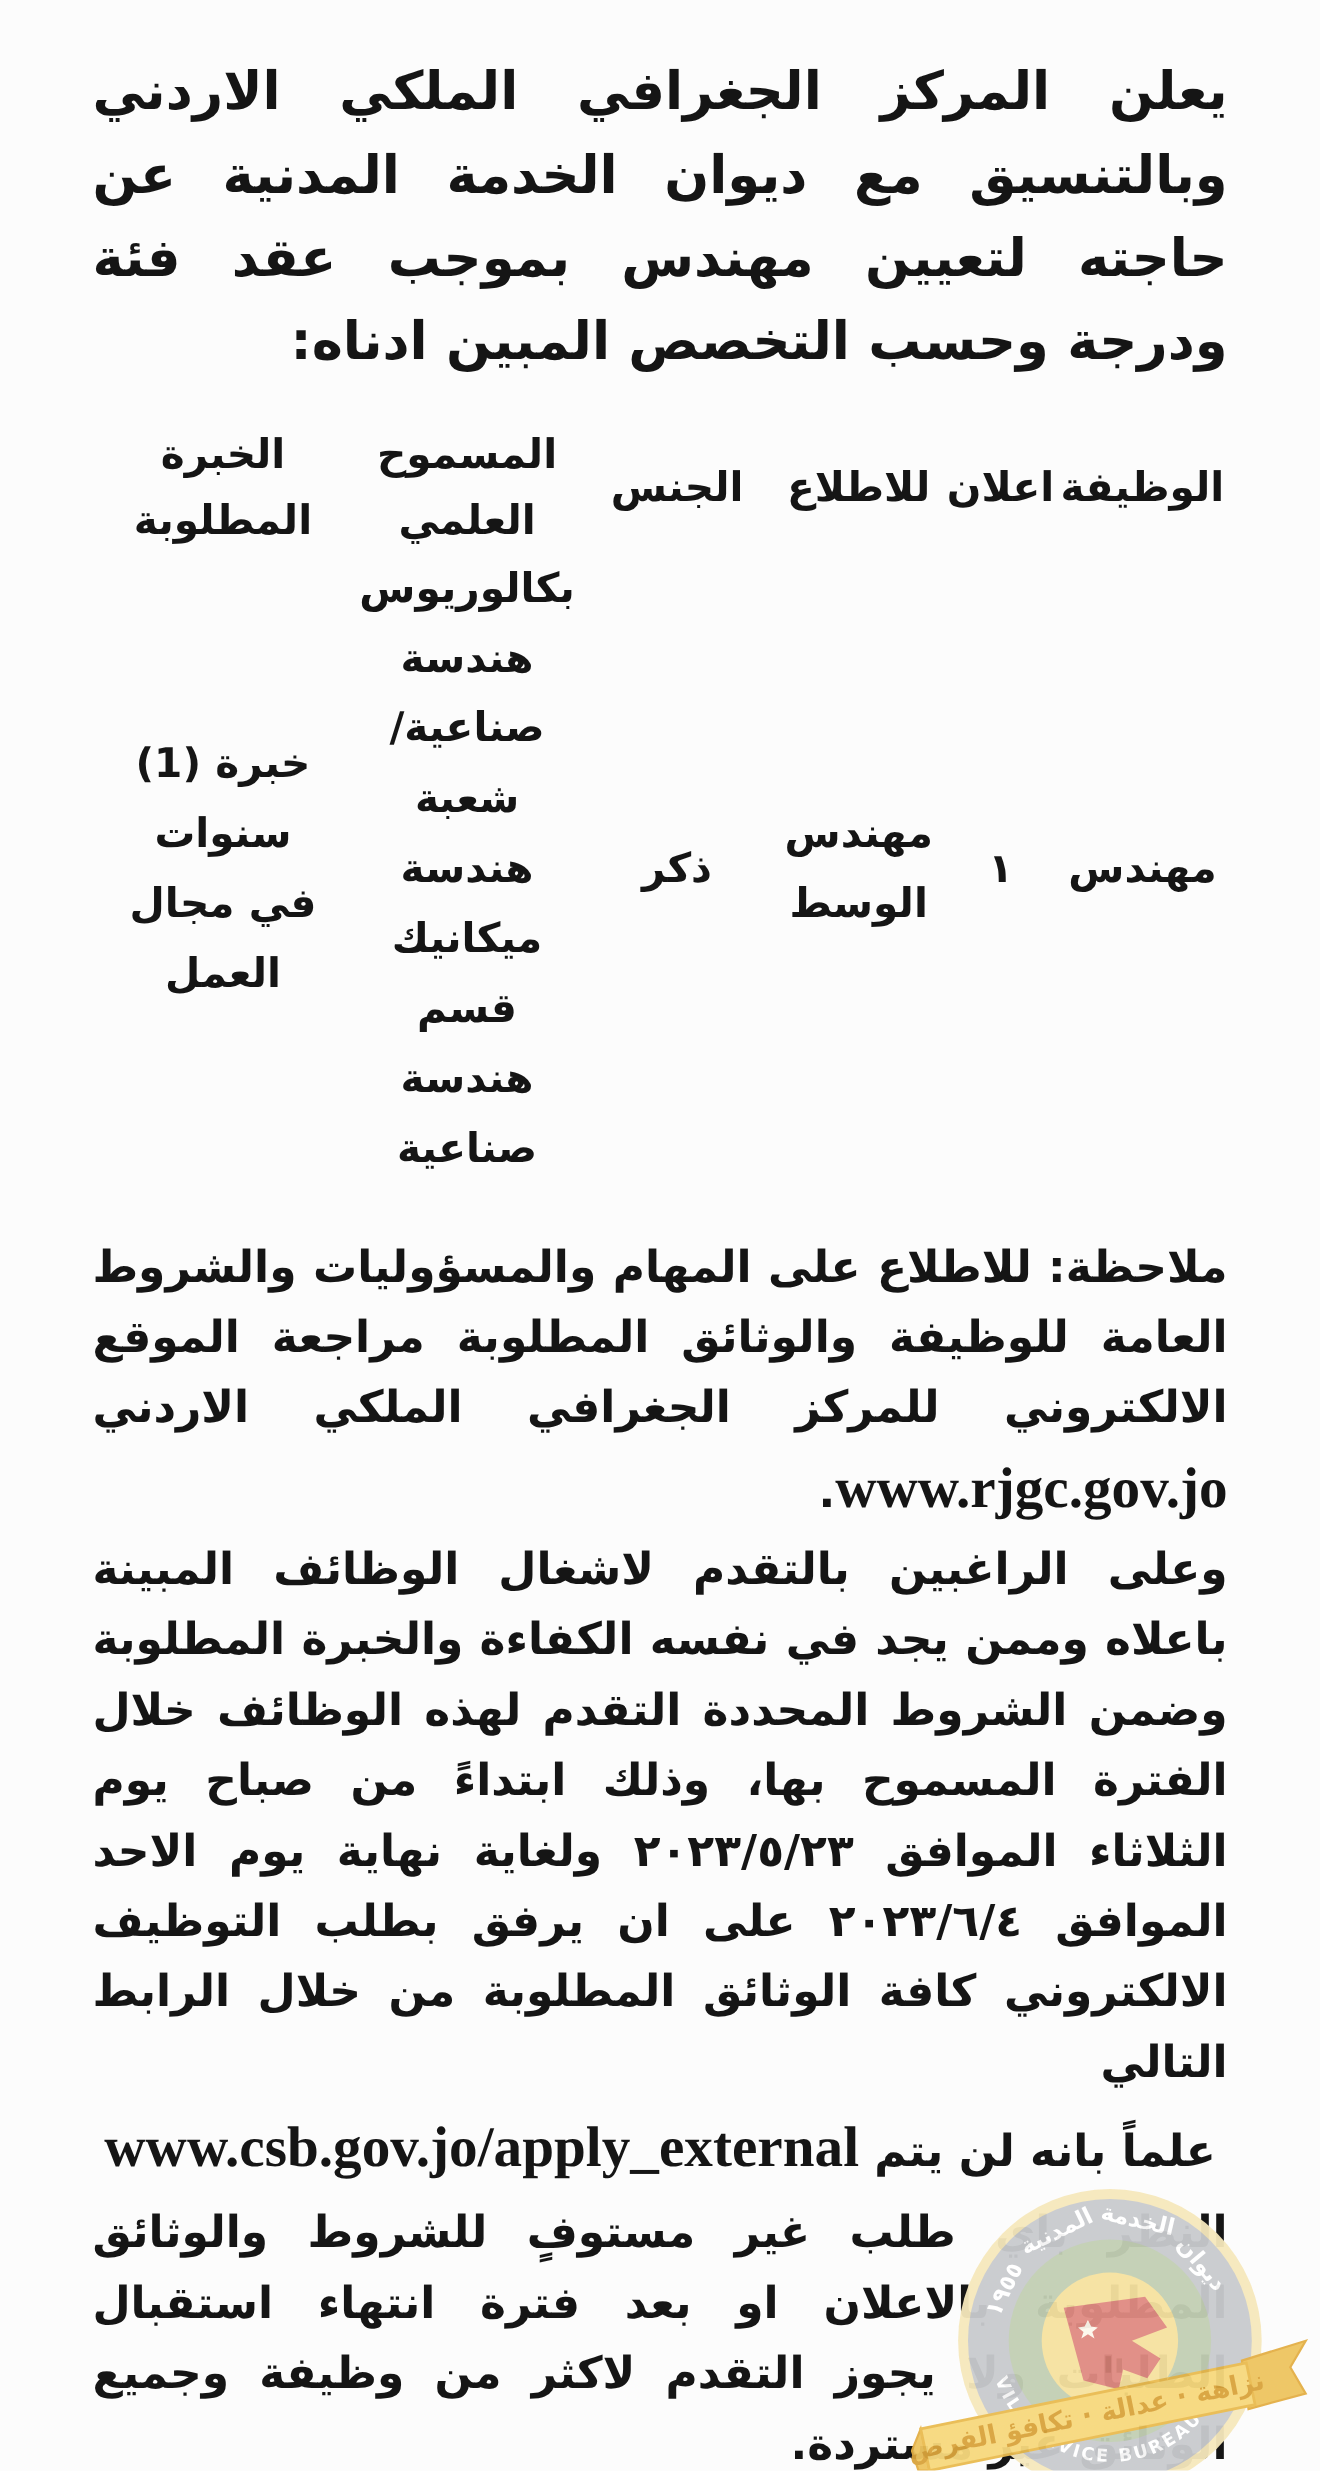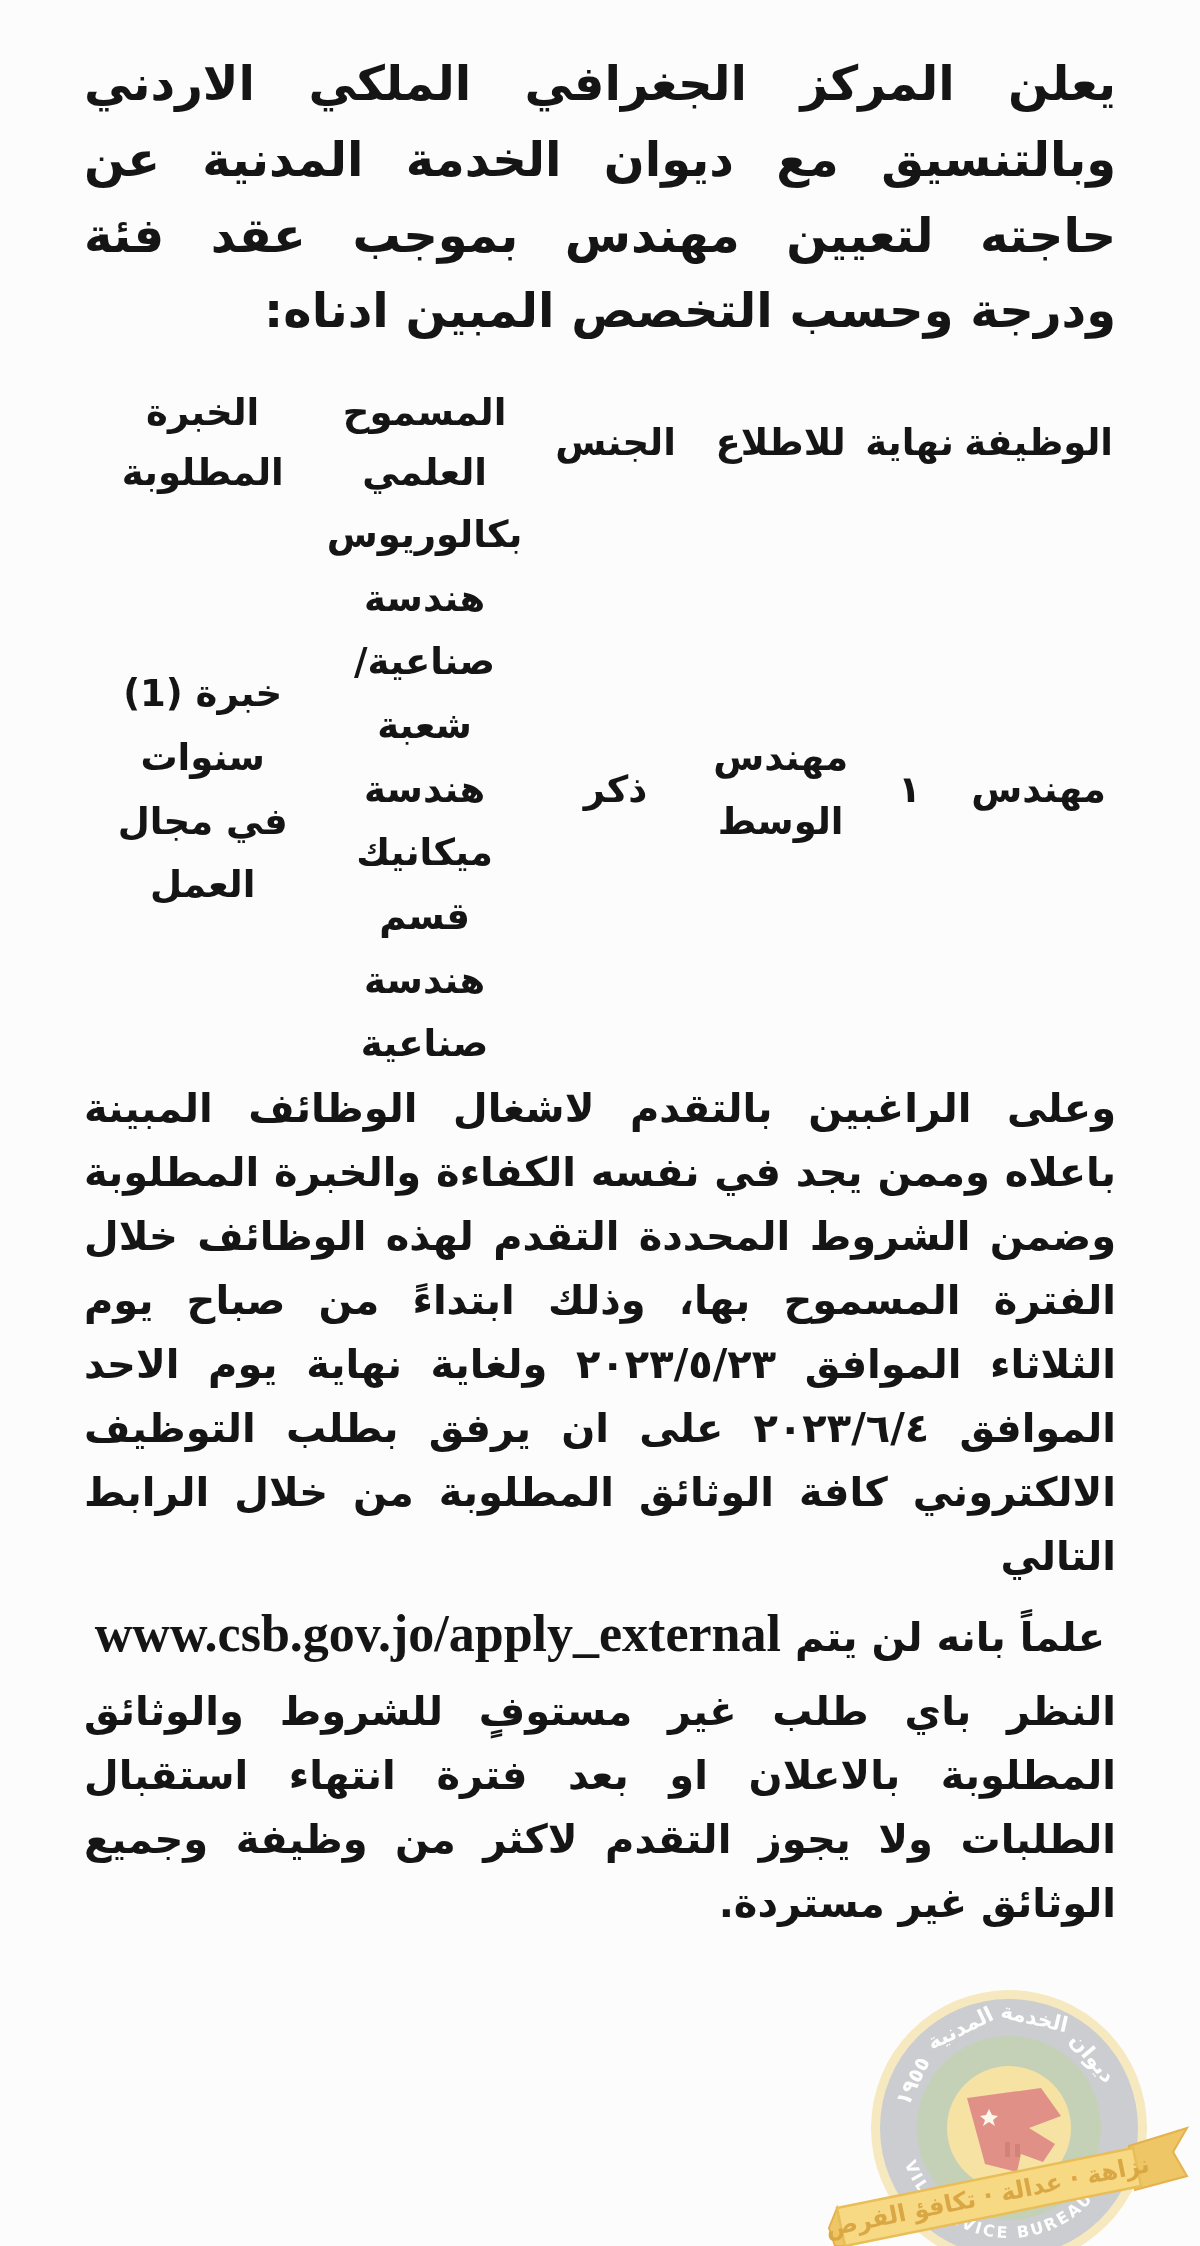--- a/index.html
+++ b/index.html
@@ -58,21 +58,21 @@
       <col style="width:15%">
         <col style="width:10%">
         <col style="width:15%">
       <col style="width:17%">
         <col style="width:20%">
         <col style="width:23%">
     </colgroup>
     <thead>
       <tr>
         <th>الوظيفة</th>
-        <th>نهاية</th>
+        <th>اعلان</th>
         <th>للاطلاع</th>
         <th>الجنس</th>
         <th>المسموح
 العلمي</th>
         <th>الخبرة
 المطلوبة</th>
       </tr>
     </thead>
     <tbody>
       <tr>
@@ -91,20 +91,21 @@
 هندسة
 صناعية</td>
         <td>خبرة (1)
 سنوات
 في مجال
 العمل</td>
       </tr>
     </tbody>
   </table>
 
+  <p class="note"><span>ملاحظة: للاطلاع على المهام والمسؤوليات والشروط العامة للوظيفة والوثائق المطلوبة مراجعة الموقع الالكتروني للمركز الجغرافي الملكي الاردني</span> <span class="url-serif">www.rjgc.gov.jo</span><span>.</span></p>
 
   <p class="apply-p">وعلى الراغبين بالتقدم لاشغال الوظائف المبينة باعلاه وممن يجد في نفسه الكفاءة والخبرة المطلوبة وضمن الشروط المحددة التقدم لهذه الوظائف خلال الفترة المسموح بها، وذلك ابتداءً من صباح يوم الثلاثاء الموافق ٢٠٢٣/٥/٢٣ ولغاية نهاية يوم الاحد الموافق ٢٠٢٣/٦/٤ على ان يرفق بطلب التوظيف الالكتروني كافة الوثائق المطلوبة من خلال الرابط التالي</p>
 
   <div class="url-line"><span class="url-serif">www.csb.gov.jo/apply_external</span> <span>علماً بانه لن يتم</span></div>
 
   <p class="apply-p">النظر باي طلب غير مستوفٍ للشروط والوثائق المطلوبة بالاعلان او بعد فترة انتهاء استقبال الطلبات ولا يجوز التقدم لاكثر من وظيفة وجميع الوثائق غير مستردة.</p>
 
 </div>
 
 <svg class="seal" viewBox="0 0 370 300" xmlns="http://www.w3.org/2000/svg" aria-hidden="true">

